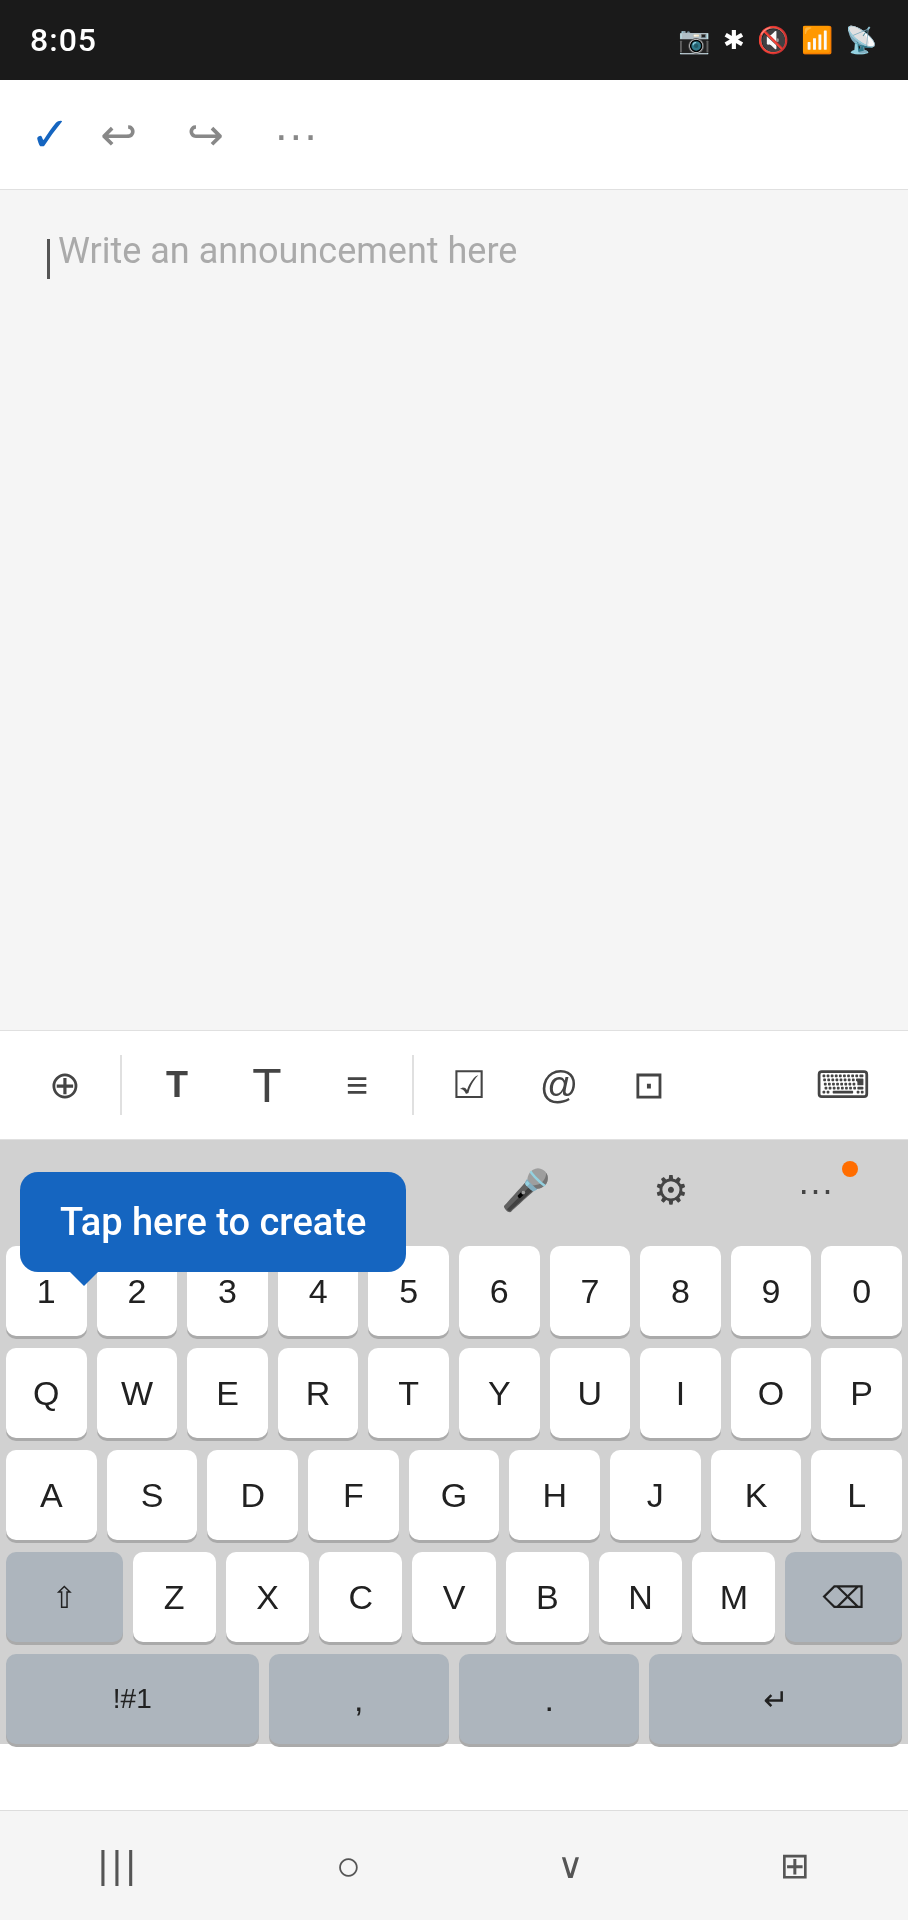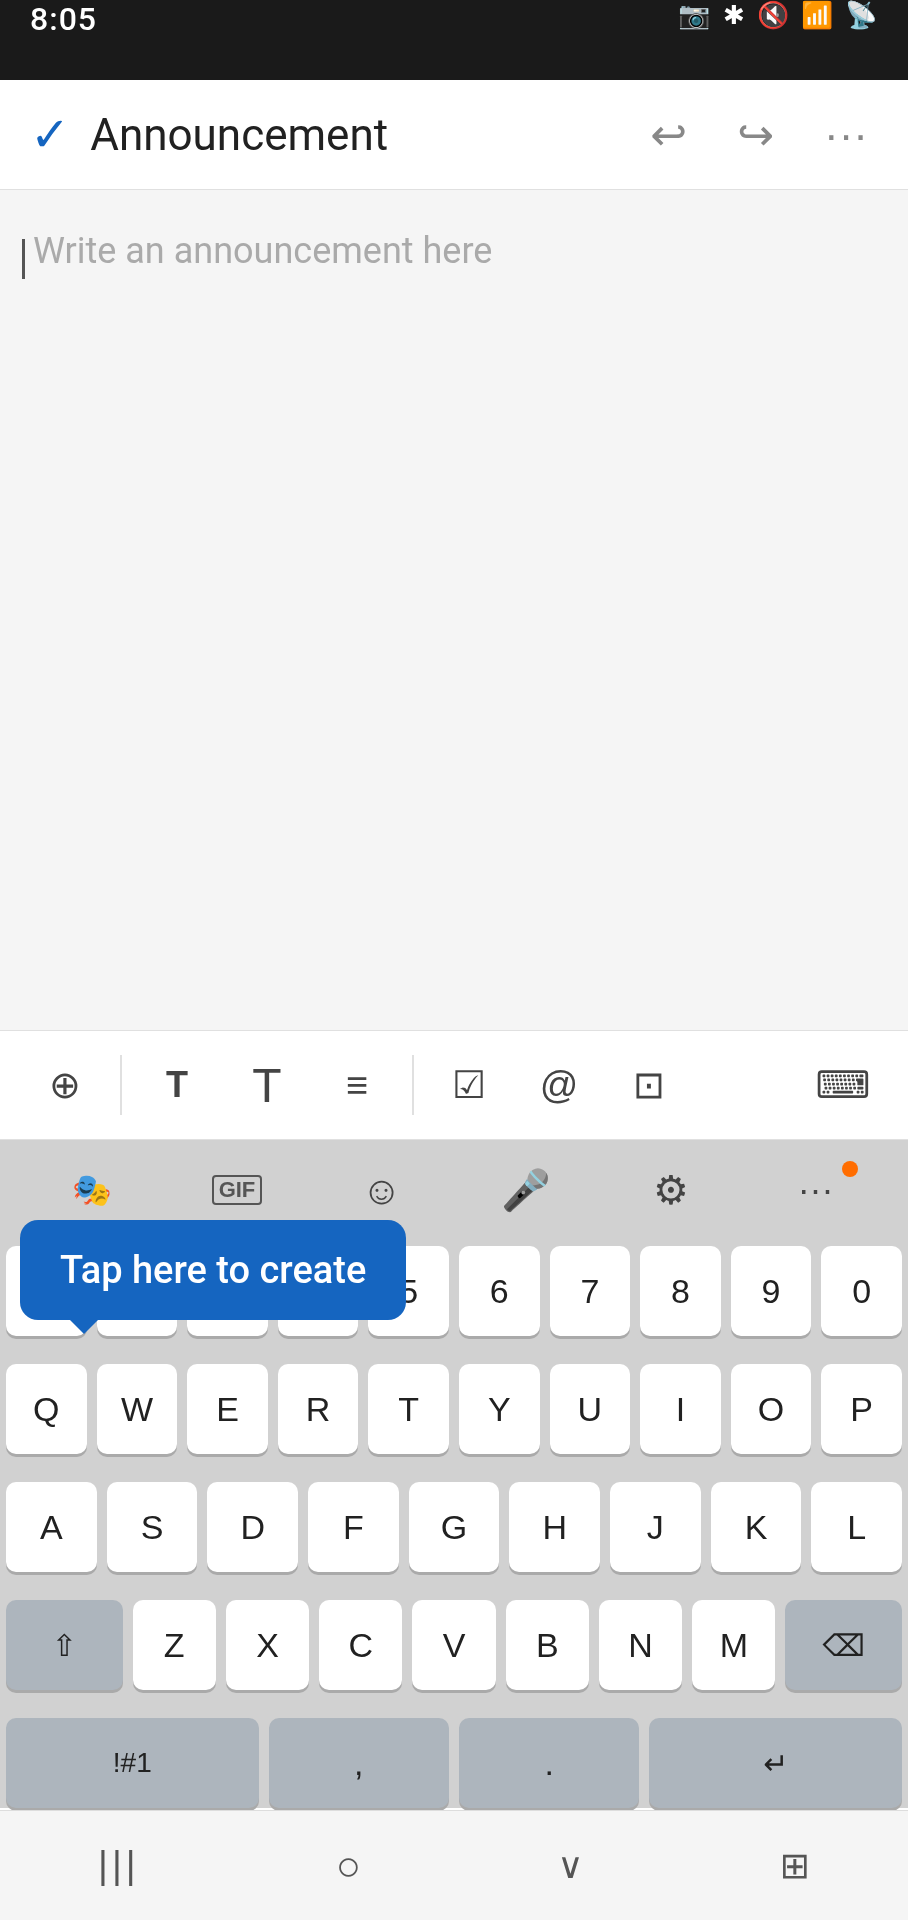--- a/index.html
+++ b/index.html
@@ -11,21 +11,21 @@
       overflow: hidden;
       position: relative;
     }
 
     
     .status-bar {
       width: 100%;
       height: 80px;
       background: #1a1a1a;
       display: flex;
-      align-items: flex-start;
+      align-items: center;
       padding: 0 30px;
       justify-content: space-between;
     }
     .status-time {
       color: #fff;
       font-size: 32px;
       font-weight: 500;
       letter-spacing: 1px;
     }
     .status-icons {
@@ -71,21 +71,21 @@
       background: none;
       border: none;
       padding: 10px;
     }
 
     
     .content-area {
       width: 100%;
       height: 840px;
       background: #f5f5f5;
-      padding: 40px 22px;
+      padding: 40px 47px;
       position: relative;
     }
     .announcement-placeholder {
       font-size: 36px;
       color: #aaa;
       font-style: normal;
     }
     .text-cursor {
       display: inline-block;
       width: 3px;
@@ -167,21 +167,21 @@
     
     .keyboard-area {
       width: 100%;
       background: #d1d1d1;
       padding: 6px 6px 0 6px;
     }
     .kb-row {
       display: flex;
       justify-content: center;
       gap: 10px;
-      margin-bottom: 28px;
+      margin-bottom: 12px;
     }
     .kb-key {
       display: flex;
       align-items: center;
       justify-content: center;
       background: #fff;
       border-radius: 10px;
       font-size: 34px;
       color: #212121;
       cursor: pointer;
@@ -272,21 +272,20 @@
     <span class="status-icon">📷</span>
     <span class="status-icon">✱</span>
     <span class="status-icon">🔇</span>
     <span class="status-icon">📶</span>
     <span class="status-icon">📡</span>
   </div>
 </div>
 
 <div class="top-toolbar">
   <span class="check-icon">✓</span>
-  <span class="toolbar-title">Announcement</span>
   <div class="toolbar-actions">
     <button class="toolbar-btn">↩</button>
     <button class="toolbar-btn">↪</button>
     <button class="toolbar-btn">···</button>
   </div>
 </div>
 
 <div class="content-area">
   <span class="text-cursor"></span>
   <span class="announcement-placeholder">Write an announcement here</span>

